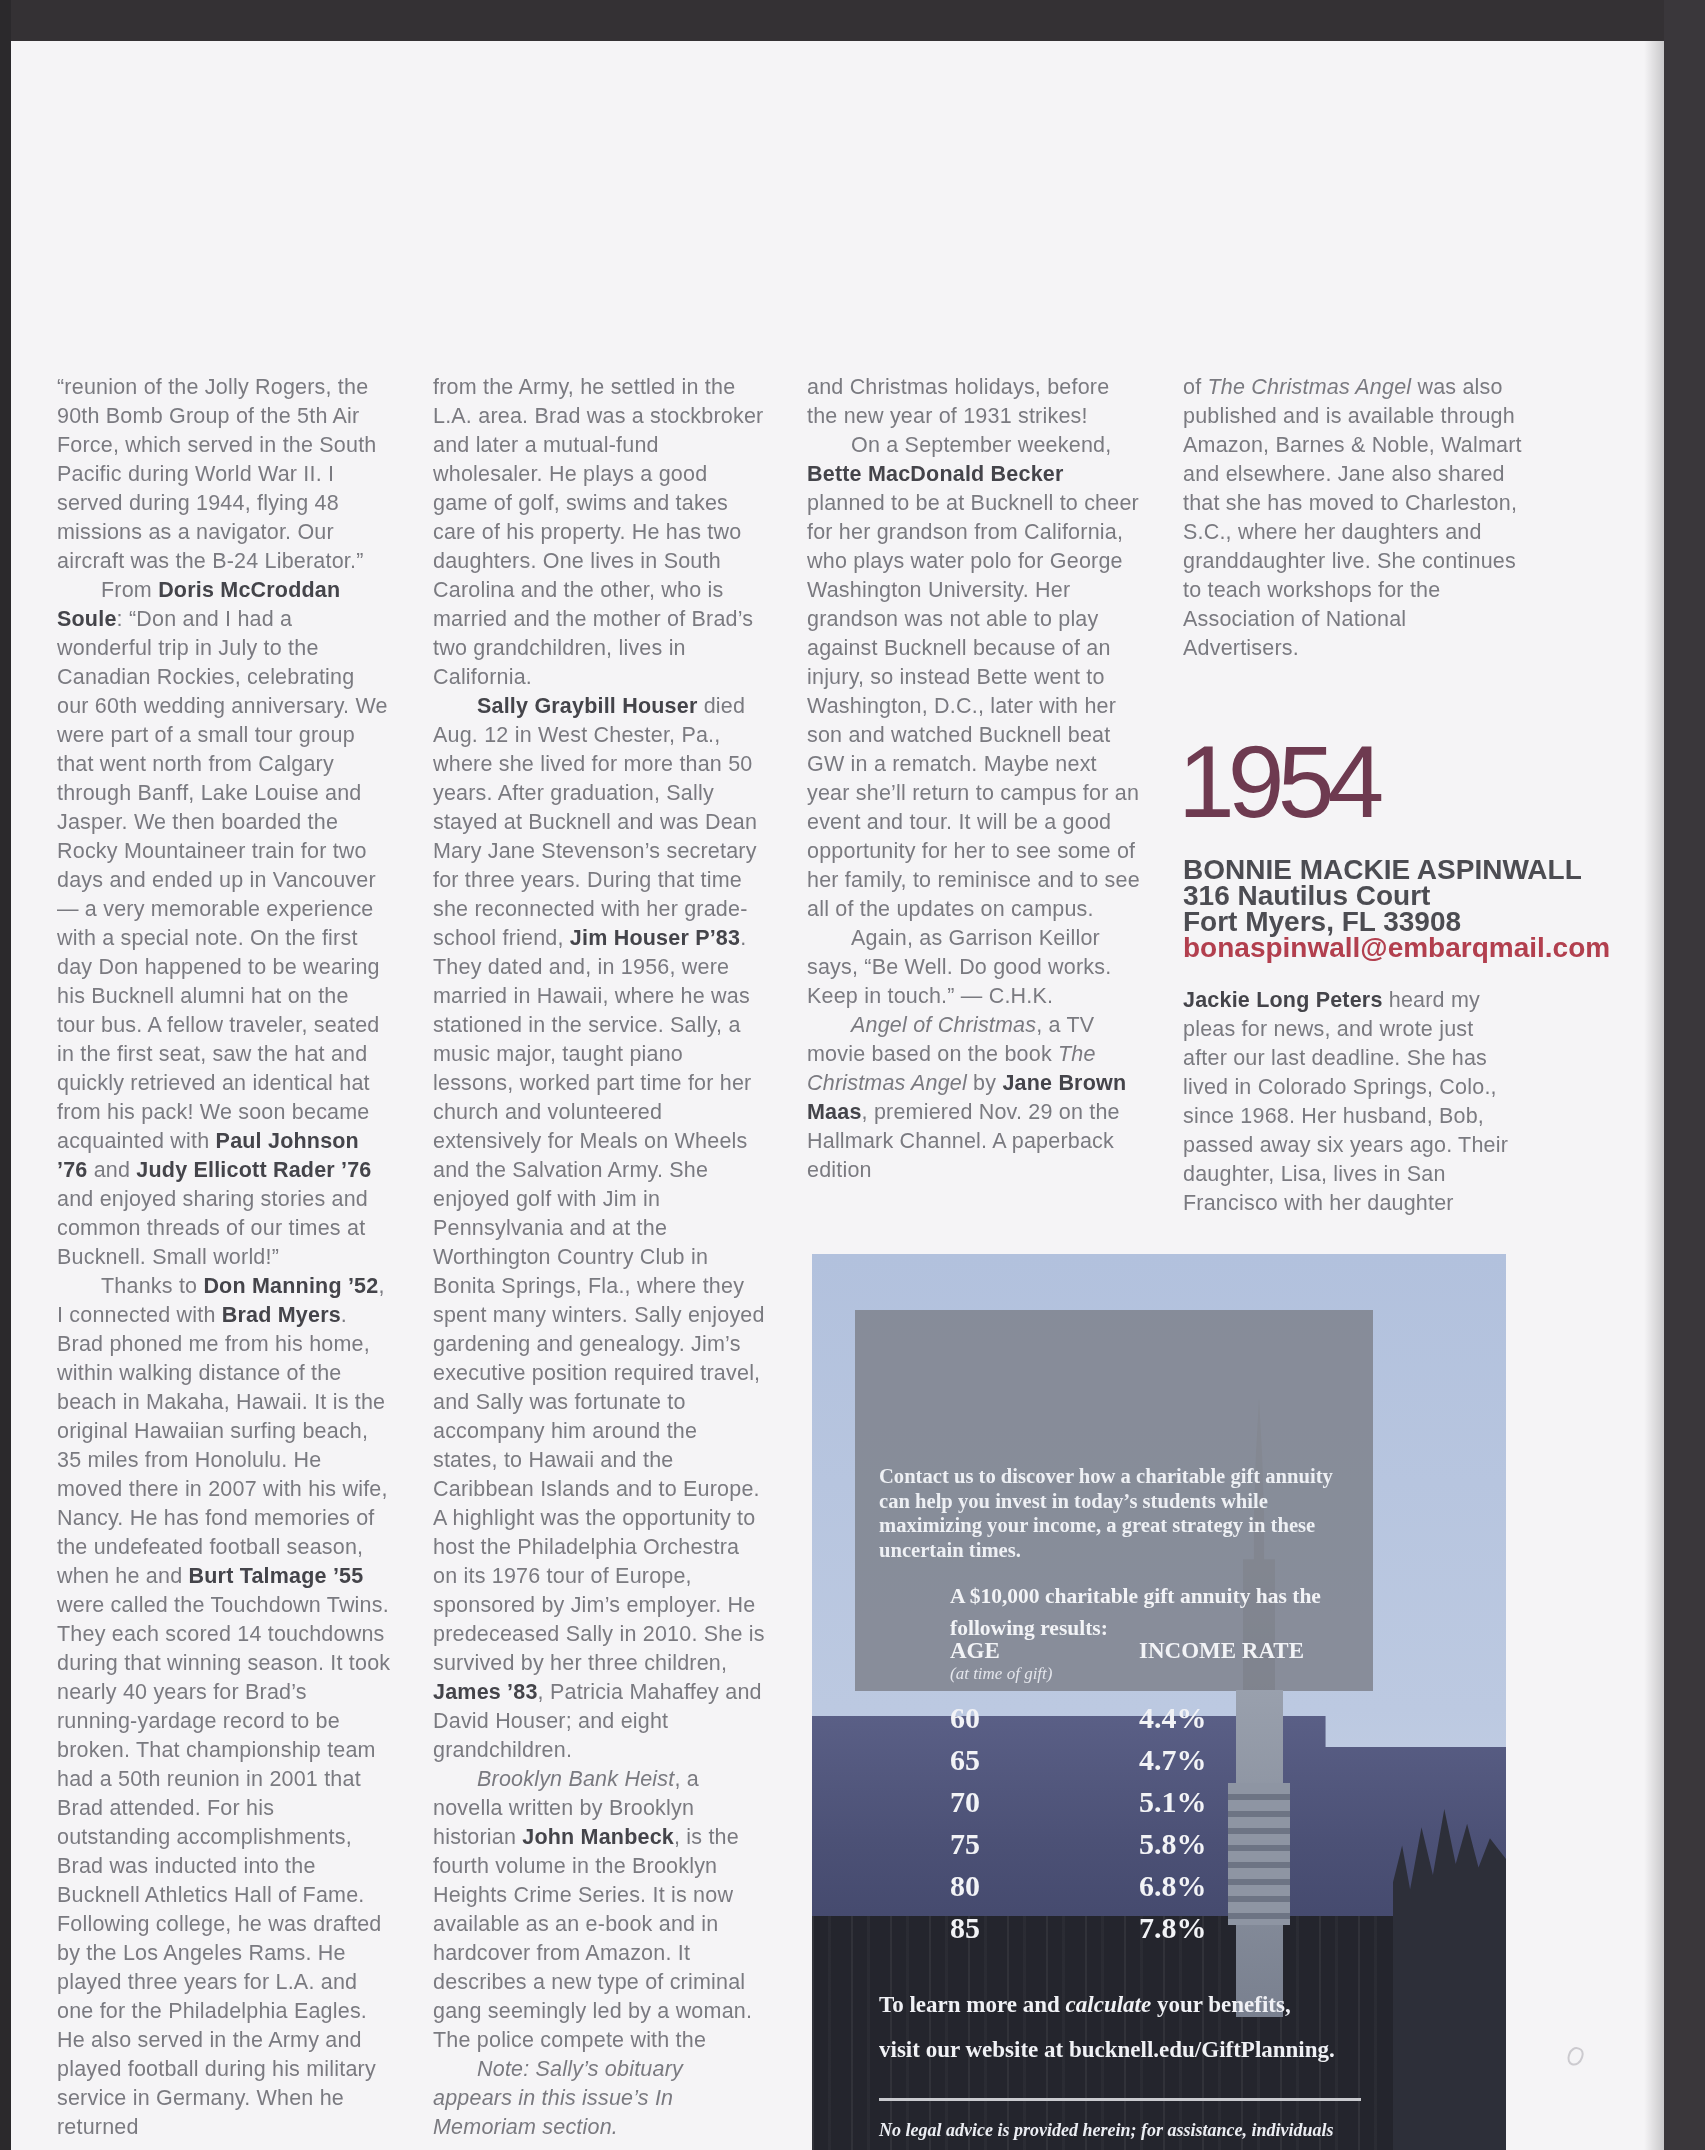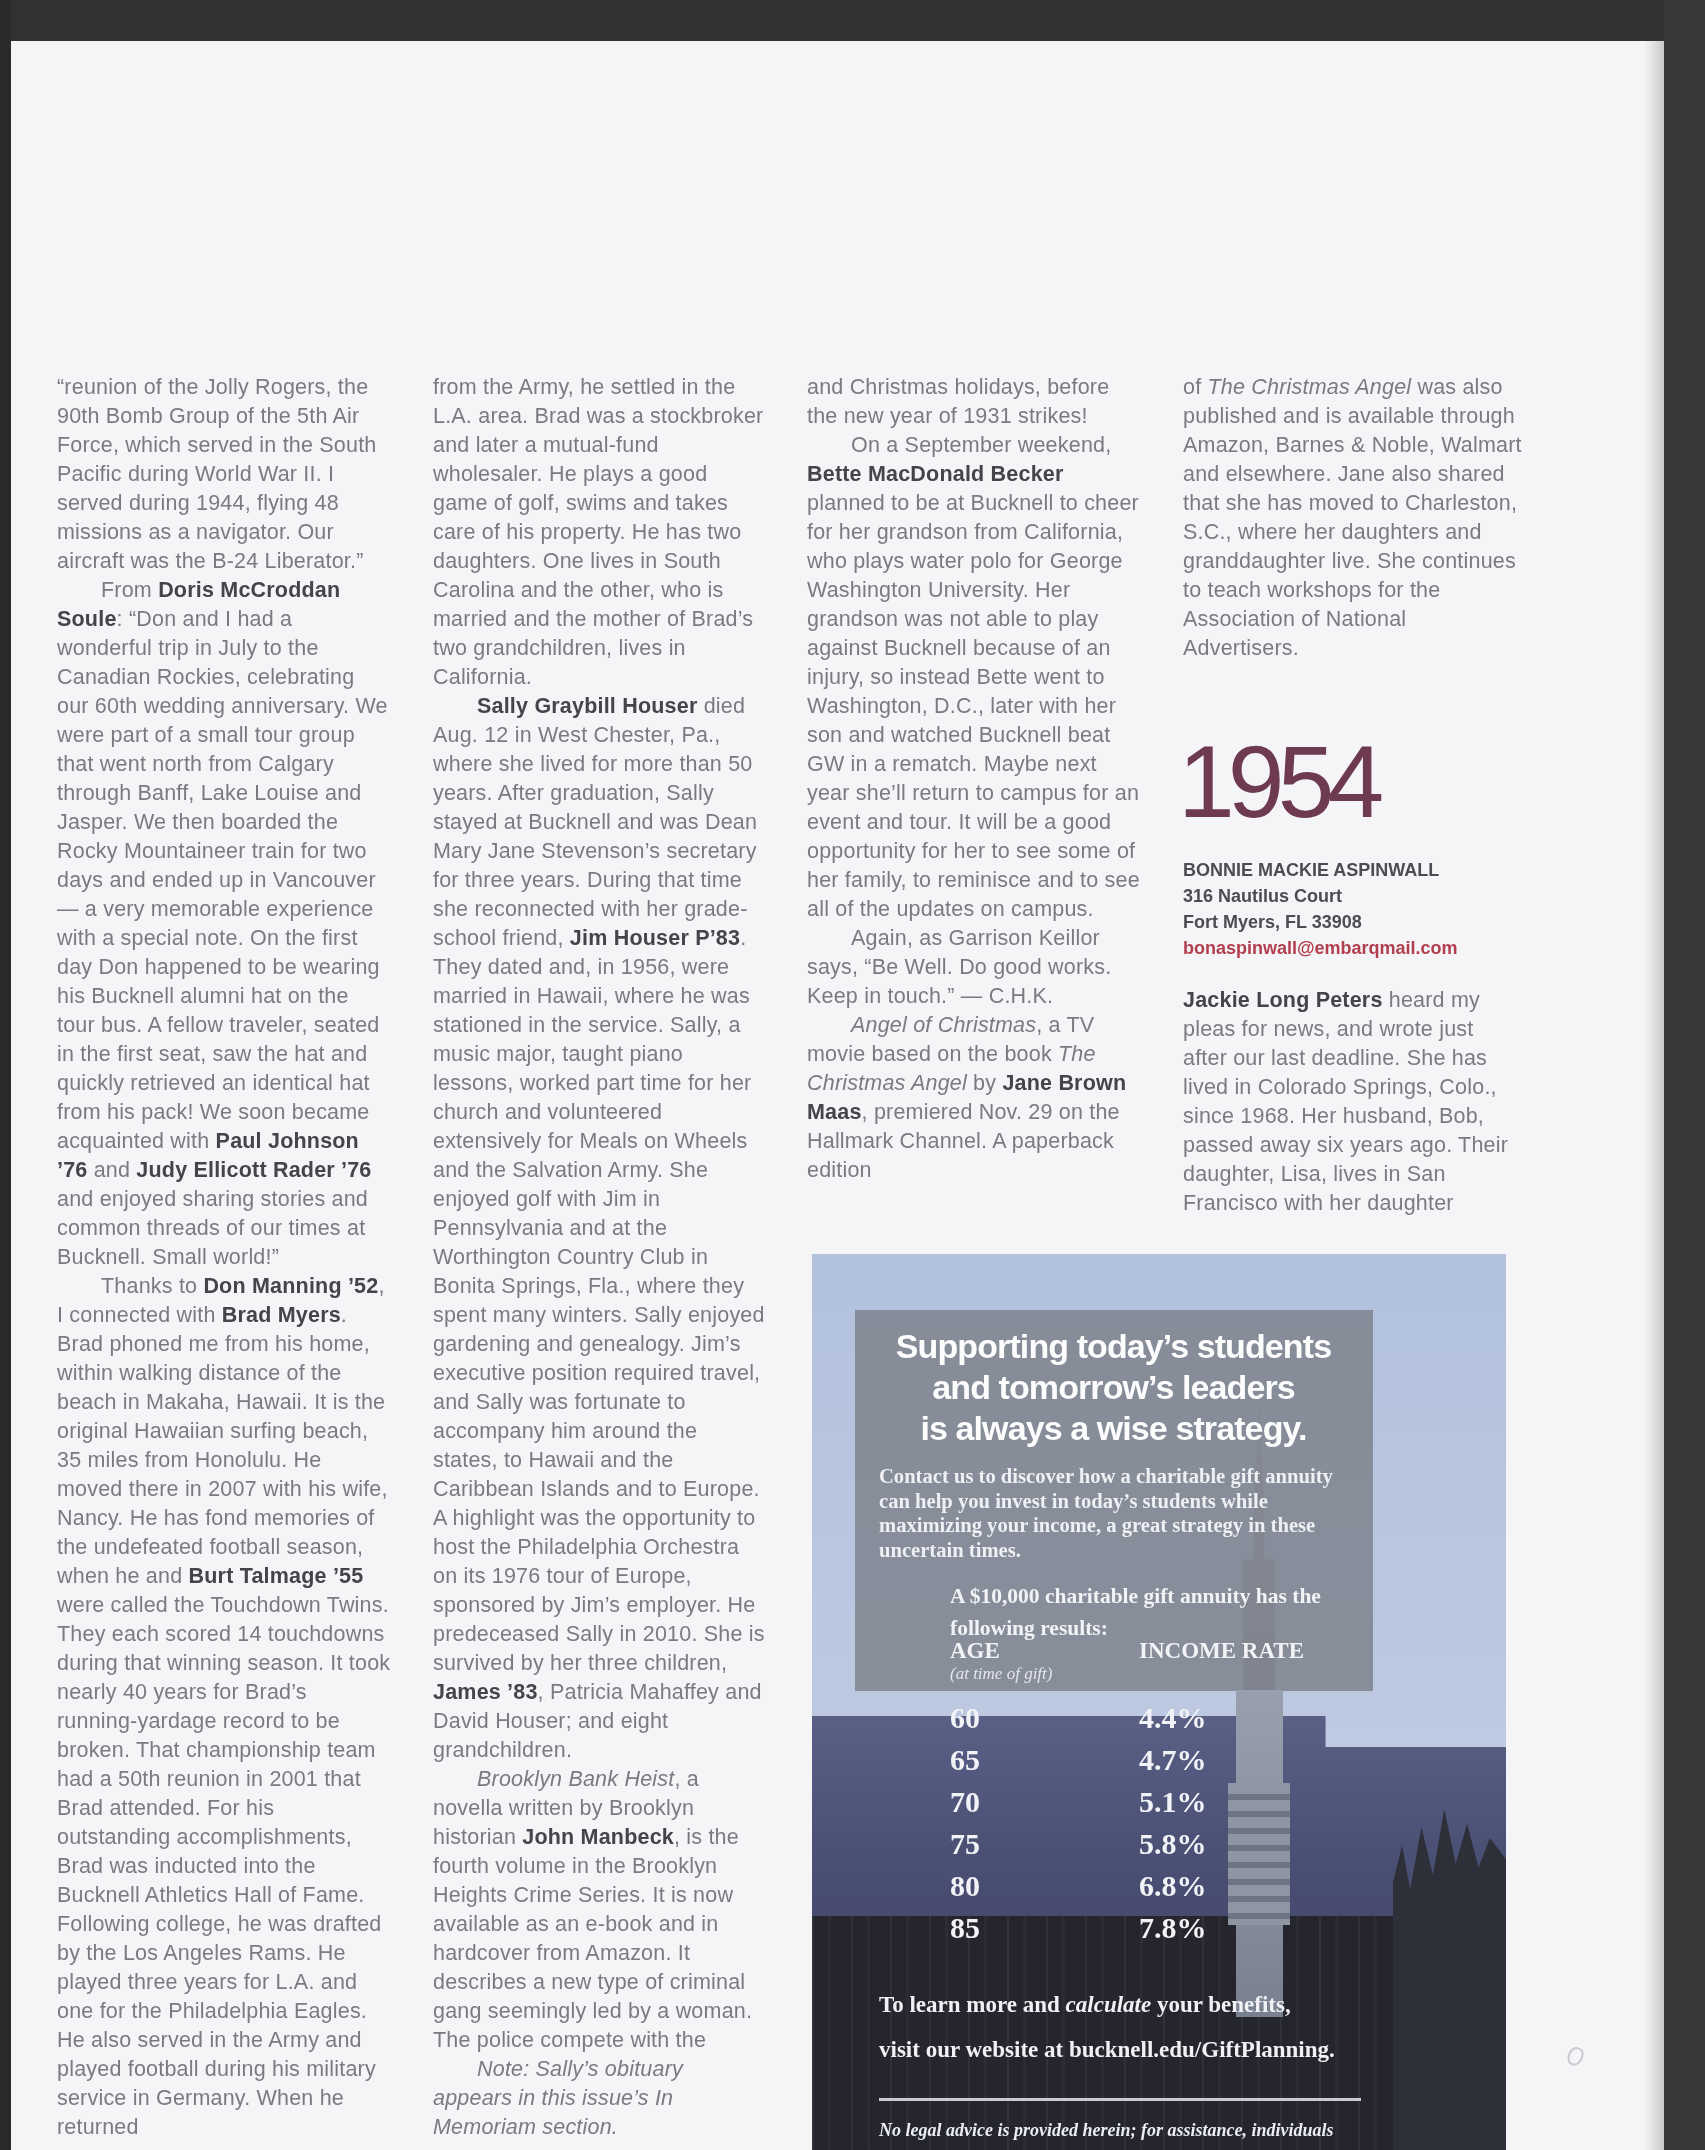--- a/index.html
+++ b/index.html
@@ -19,21 +19,21 @@
   .b{font-weight:700;color:#44444a;}
   .i{font-style:italic;margin-top:8px;}
   #col1{left:57px;}
   #col2{left:433px;}
   #col3{left:807px;}
   #col4top{left:1183px;width:340px;}
   #col4bottom{left:1183px;top:986px;width:340px;}
   
   #year1954{position:absolute;left:1178px;top:731px;font-size:102px;line-height:102px;
             letter-spacing:-6.9px;color:#6e3a50;z-index:2;}
-  #contactBlock{position:absolute;left:1183px;top:857px;font-size:18px;line-height:26px;
+  #contactBlock{position:absolute;left:1183px;top:857px;font-size:28px;line-height:26px;
             font-weight:700;color:#4c4c52;z-index:2;}
   #contactBlock .email{color:#b23f4e;}
   
   #ad{position:absolute;left:812px;top:1254px;width:694px;height:1011px;overflow:hidden;z-index:3;}
   .ad-sky{position:absolute;inset:0;background:linear-gradient(180deg,#b2c1dd 0%,#bcc9e1 45%,#cdd6e8 75%);}
   .ad-mountain{position:absolute;left:0;top:462px;width:694px;height:206px;
        background:linear-gradient(180deg,#5a5f86 0%,#4c5176 60%,#454a6e 100%);
        clip-path:polygon(0 0,74% 0,74% 15%,100% 15%,100% 100%,0 100%);}
   .ad-trees{position:absolute;left:0;top:662px;width:694px;height:252px;background:#24252d;}
   .ad-trees::after{content:"";position:absolute;inset:0;
@@ -114,25 +114,20 @@
   <div id="ad">
     <div class="ad-sky"></div>
     <div class="steeple-upper"></div>
     <div class="ad-mountain"></div>
     <div class="ad-trees"></div>
     <div class="ad-trees-right"></div>
     <div class="steeple-lower"></div>
     <div class="steeple-belfry"></div>
     <div class="ad-overlay"></div>
 
-    <div class="ad-headline">
-        <div>Supporting today’s students</div>
-        <div>and tomorrow’s leaders</div>
-        <div>is always a wise strategy.</div>
-      </div>
     <div class="ad-intro">Contact us to discover how a charitable gift annuity can help you invest in today’s students while maximizing your income, a great strategy in these uncertain times.</div>
     <div class="ad-offer">A $10,000 charitable gift annuity has the following results:</div>
 
     <div class="ad-table">
       <div class="t-head">
         <span class="t-age">AGE</span>
         <span class="t-rate">INCOME RATE</span>
       </div>
       <div class="t-sub">(at time of gift)</div>
       <div class="t-rows">

